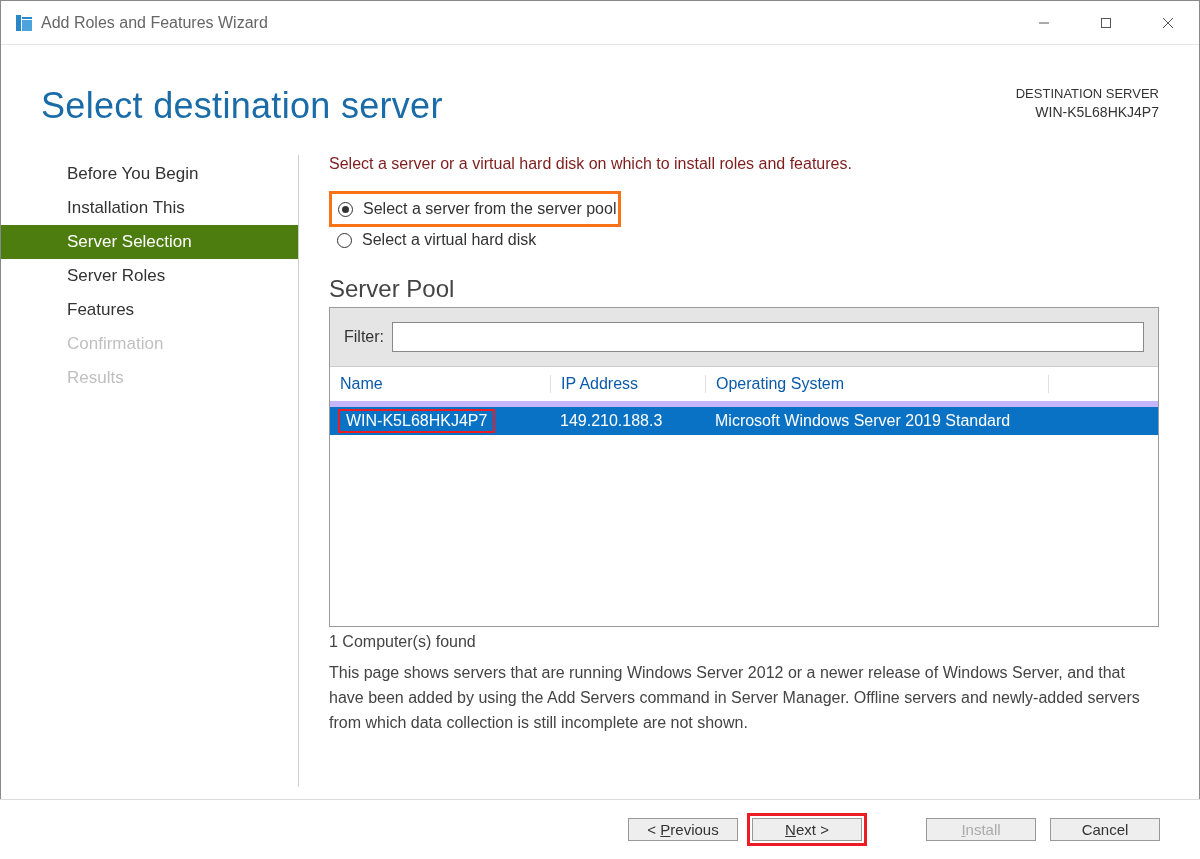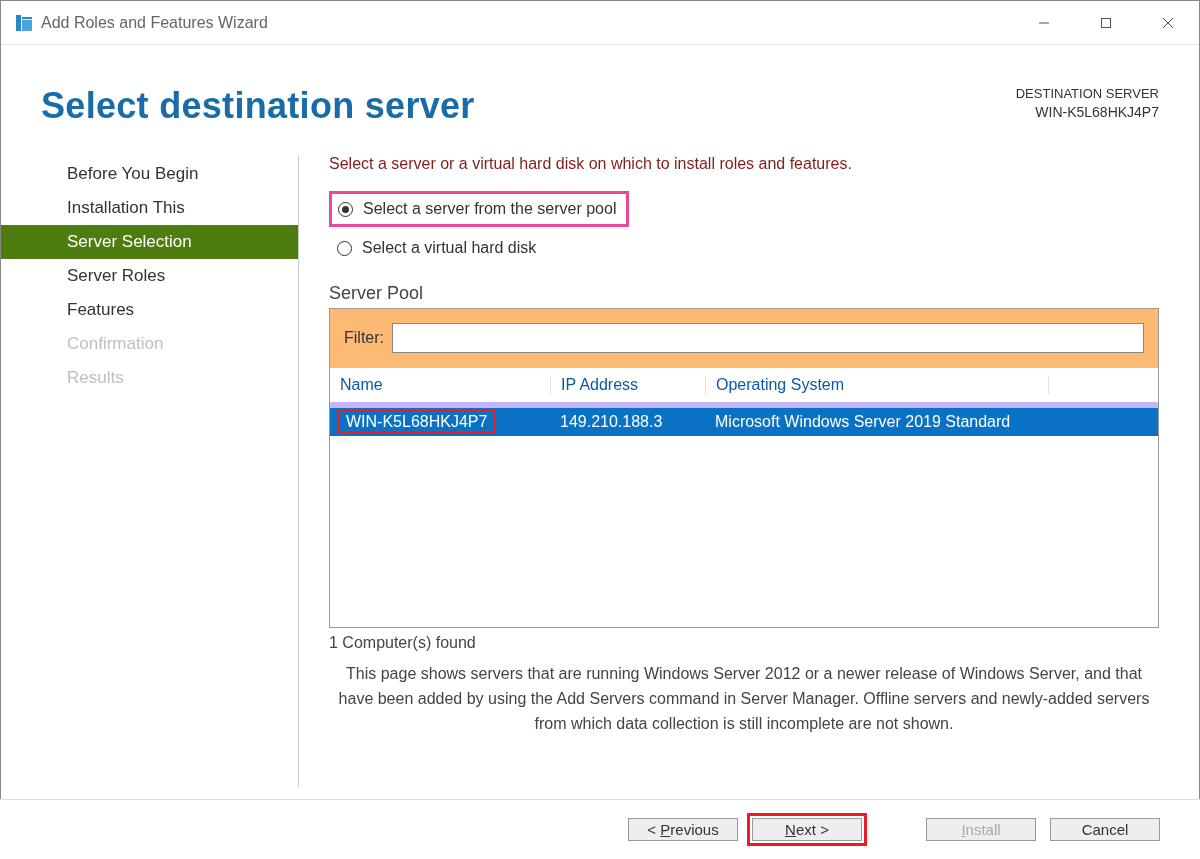--- a/index.html
+++ b/index.html
@@ -36,21 +36,21 @@
       color: #666;
       font-size: 14px;
     }
     .header-row {
       display: flex;
       align-items: flex-start;
       padding: 40px 40px 0 40px;
     }
     .page-title {
       font-size: 36px;
-      font-weight: 700;
+      font-weight: 400;
       color: #1a6ca8;
       letter-spacing: 0.3px;
     }
     .dest-box {
       margin-left: auto;
       text-align: right;
       font-size: 14px;
       color: #333;
       line-height: 1.4;
     }
@@ -82,24 +82,24 @@
     .main {
       flex: 1;
       padding-left: 30px;
     }
     .instruction {
       font-size: 16px;
       color: #7f1d1d;
       margin-bottom: 18px;
     }
     .radio-group {
-      border: 3px solid #ec4899;
+      border: 3px solid #f97316;
       display: inline-block;
-      padding: 2px 10px 2px 6px;
-      margin-bottom: 8px;
+      padding: 2px 2px 2px 6px;
+      margin-bottom: 0;
     }
     .radio-row {
       display: flex;
       align-items: center;
       padding: 4px 0;
       font-size: 16px;
     }
     .radio-row-outer { padding-left: 8px; }
     .radio {
       width: 15px; height: 15px;
@@ -109,34 +109,34 @@
       display: inline-flex;
       align-items: center; justify-content: center;
     }
     .radio.checked::after {
       content: "";
       width: 7px; height: 7px;
       background: #333;
       border-radius: 50%;
     }
     .pool-label {
-      font-size: 18px;
+      font-size: 24px;
       color: #444;
       margin-top: 22px;
       margin-bottom: 4px;
     }
     .pool-box {
       border: 1px solid #999;
       height: 320px;
       display: flex;
       flex-direction: column;
       background: #fff;
     }
     .filter-bar {
-      background: #fdba74;
+      background: #e5e5e5;
       border-bottom: 1px solid #ccc;
       padding: 14px 14px;
       display: flex;
       align-items: center;
     }
     .filter-label {
       font-size: 16px;
       margin-right: 8px;
     }
     .filter-input {
@@ -186,21 +186,20 @@
     .count-text {
       font-size: 16px;
       color: #444;
       margin-top: 6px;
     }
     .description {
       font-size: 16px;
       color: #444;
       margin-top: 10px;
       line-height: 1.55;
-      text-align: center;
     }
     .footer {
       border-top: 1px solid #ddd;
       padding: 18px 40px;
       display: flex;
       justify-content: flex-end;
       gap: 14px;
       position: absolute;
       bottom: 0; left: 0; right: 0;
       background: #fff;

